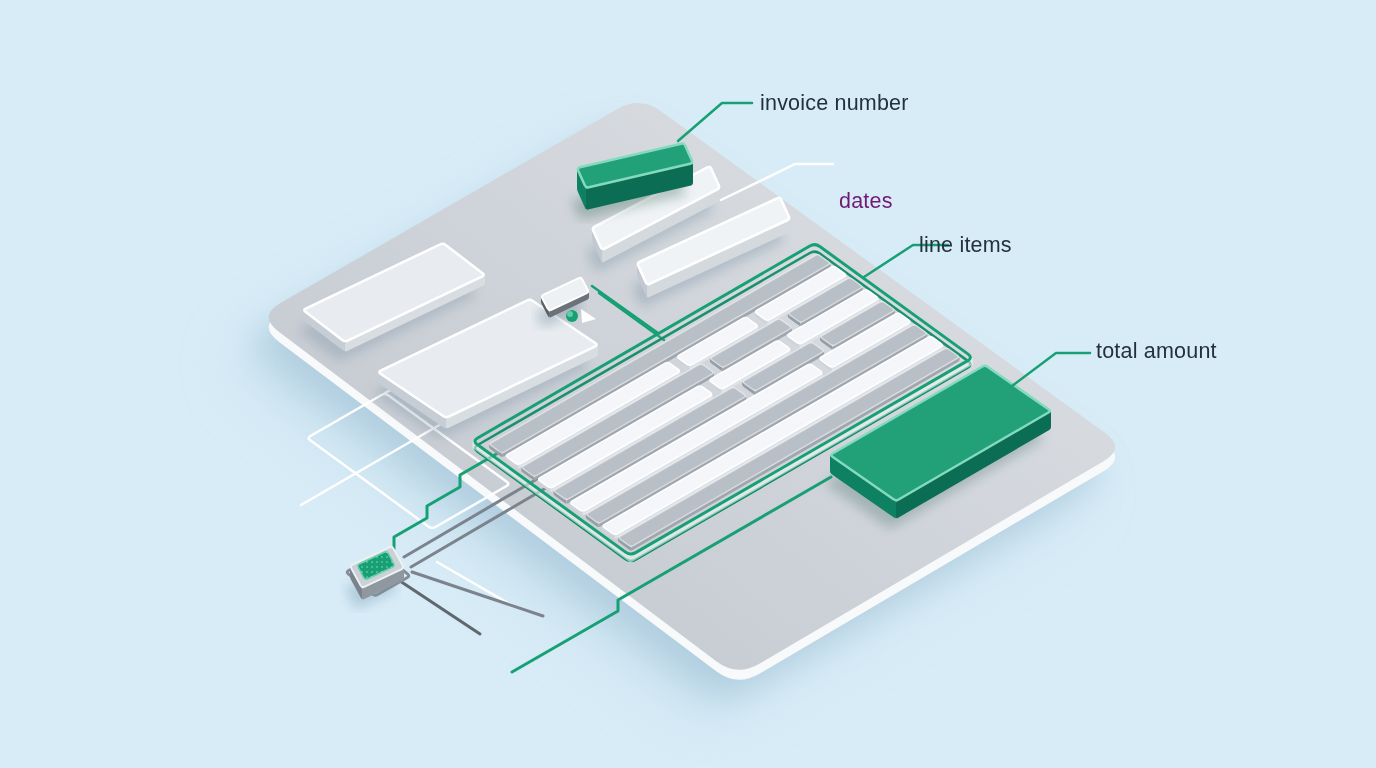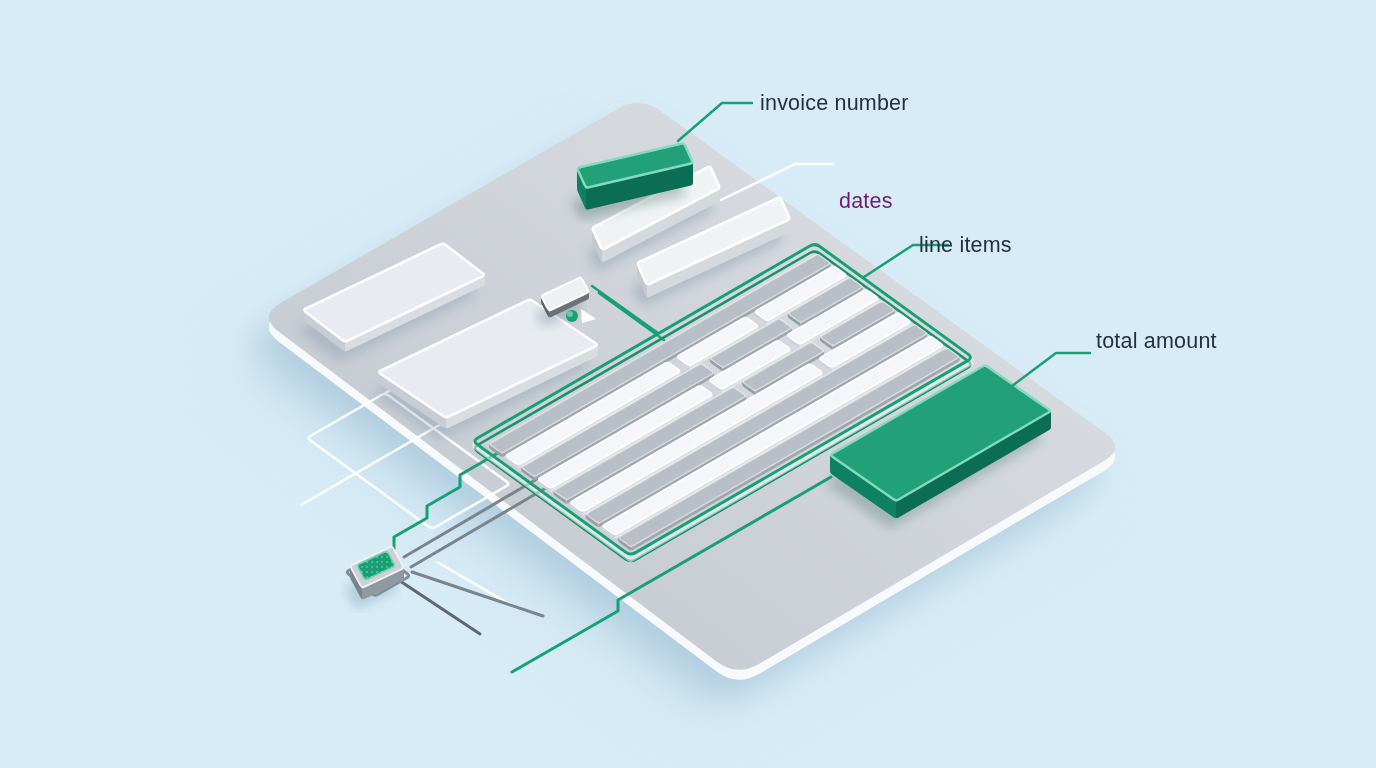--- a/index.html
+++ b/index.html
@@ -221,13 +221,13 @@
       <path d="M678 141 L 722 103 L 752 103" fill="none" stroke="#17a074" stroke-width="2.5" stroke-linecap="round" stroke-linejoin="round"></path>
       <path d="M721 200 L 795 164 L 833 164" fill="none" stroke="#ffffff" stroke-width="2.5" stroke-linecap="round" stroke-linejoin="round"></path>
       <path d="M864 277 L 913 245 L 948 245" fill="none" stroke="#17a074" stroke-width="2.5" stroke-linecap="round" stroke-linejoin="round"></path>
       <path d="M1012 386 L 1056 353 L 1090 353" fill="none" stroke="#17a074" stroke-width="2.5" stroke-linecap="round" stroke-linejoin="round"></path>
     </g>
   </svg>
 
 <div class="callout-label" style="left: 760px; top: 92px; color: rgb(34, 49, 61);">invoice number</div>
 <div class="callout-label" style="left: 839px; top: 154px; color: #701a75; margin-top: 36px;">dates</div>
 <div class="callout-label" style="left: 919px; top: 234px; color: rgb(34, 49, 61);">line items</div>
-<div class="callout-label" style="left: 1096px; top: 330px; color: rgb(34, 49, 61);">total amount</div>
+<div class="callout-label" style="left: 1096px; top: 340px; color: rgb(34, 49, 61);">total amount</div>
 
 </body></html>

